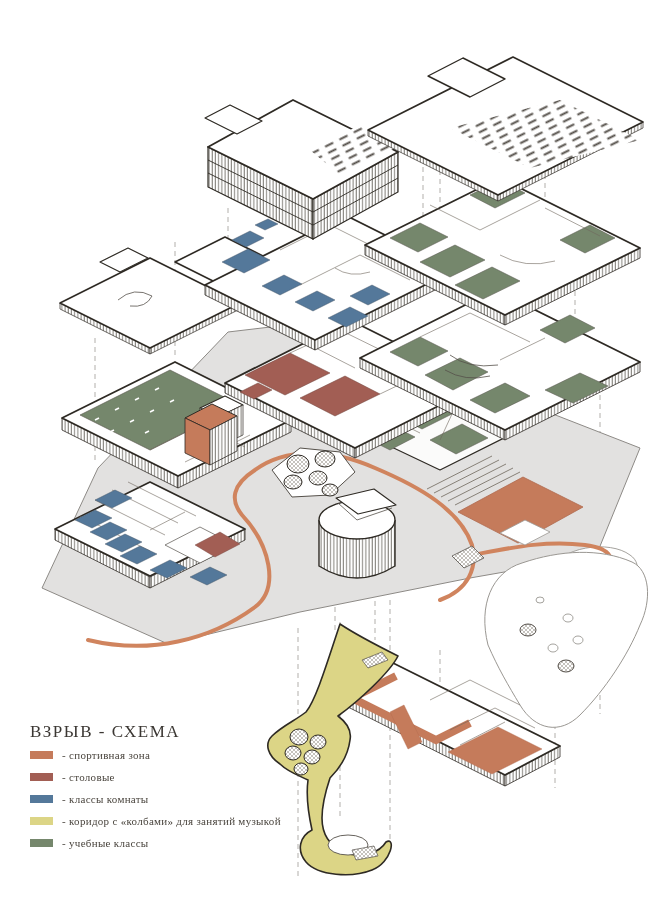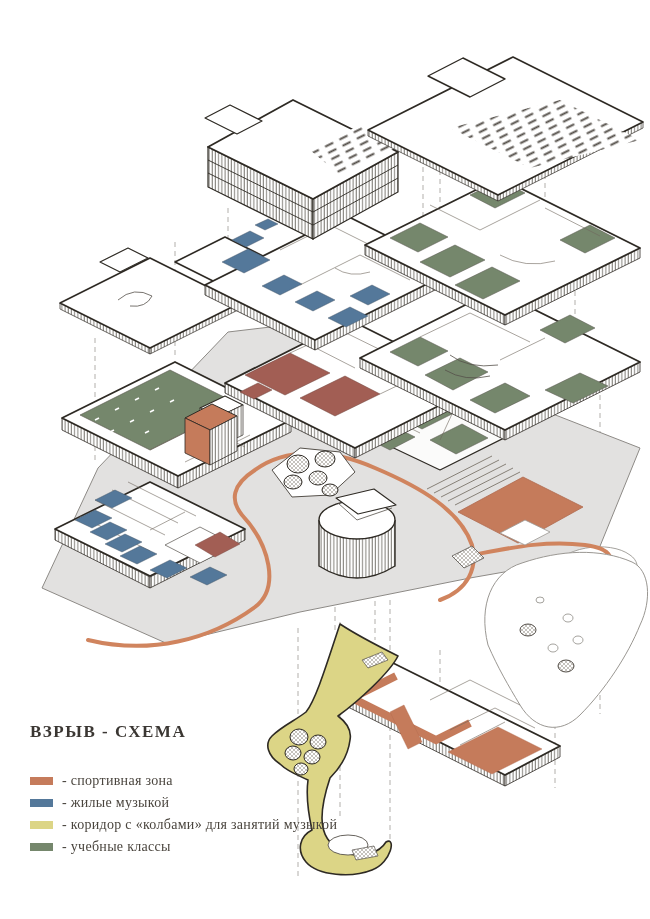--- a/index.html
+++ b/index.html
@@ -1,23 +1,23 @@
 <!DOCTYPE html>
 <html><head>
 <meta charset="utf-8">
 <style>
   html,body{margin:0;padding:0;background:#ffffff;}
   #stage{position:relative;width:650px;height:919px;background:#ffffff;overflow:hidden;
          font-family:"Liberation Serif","DejaVu Serif",serif;}
   #scene{position:absolute;left:0;top:0;}
   #legend{position:absolute;left:30px;top:722px;width:260px;}
-  #legend-title{font-size:17px;letter-spacing:1.5px;color:#3b3733;margin:0 0 28px 0;font-weight:bold;}
+  #legend-title{font-size:17px;letter-spacing:1.5px;color:#3b3733;margin:0 0 2px 0;font-weight:normal;}
   .legend-row{display:flex;align-items:center;height:22px;}
   .legend-row svg{flex:0 0 auto;display:block;}
-  .legend-label{font-size:14px;color:#4a453e;margin-left:9px;letter-spacing:.3px;white-space:nowrap;}
+  .legend-label{font-size:11px;color:#4a453e;margin-left:9px;letter-spacing:.3px;white-space:nowrap;}
 </style>
 </head>
 <body>
 
 <div id="stage">
 
 <svg id="scene" width="650" height="919" viewBox="0 0 650 919">
   <defs>
     <pattern id="stripes" width="3.2" height="12" patternUnits="userSpaceOnUse">
       <rect width="3.2" height="12" fill="#ffffff"></rect>
@@ -234,23 +234,29 @@
     <h1 id="legend-title">ВЗРЫВ - СХЕМА</h1>
 
     <div class="legend-row">
       <svg width="23" height="8">
         <rect width="23" height="8" fill="#C57B5B"></rect>
         </svg>
       <span class="legend-label">- спортивная зона</span>
     </div>
     <div class="legend-row">
       <svg width="23" height="8">
+        <rect width="23" height="8" fill="#A25E54"></rect>
+        </svg>
+      <span class="legend-label">- столовые</span>
+    </div>
+    <div class="legend-row">
+      <svg width="23" height="8">
         <rect width="23" height="8" fill="#54789A"></rect>
         </svg>
-      <span class="legend-label">- жилые музыкой</span>
+      <span class="legend-label">- классы комнаты</span>
     </div>
     <div class="legend-row">
       <svg width="23" height="8">
         <rect width="23" height="8" fill="#DCD586"></rect>
         </svg>
       <span class="legend-label">- коридор с «колбами» для занятий музыкой</span>
     </div>
     <div class="legend-row">
       <svg width="23" height="8">
         <rect width="23" height="8" fill="#75876C"></rect>

